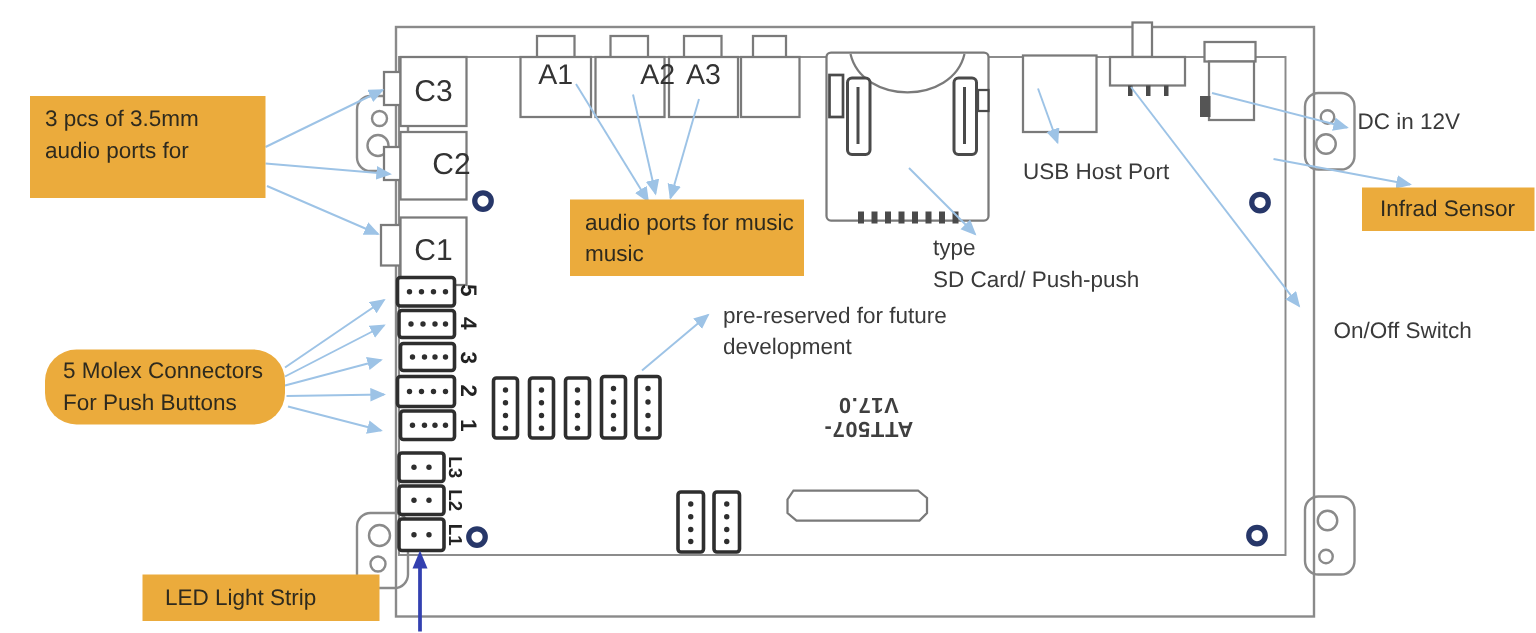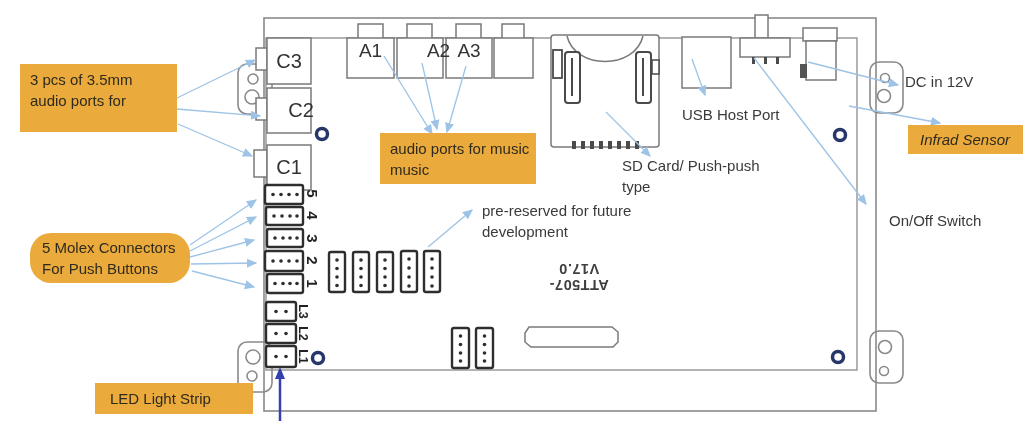--- a/index.html
+++ b/index.html
@@ -268,26 +268,26 @@
 </div>
 <div class="abs ylabel" style="left:30px;top:233px;width:160px;height:50px;padding:4px 0 0 12px;border-radius:21px;">
   <div>5 Molex Connectors</div>
   <div>For Push Buttons</div>
 </div>
 <div class="abs ylabel" style="left:380px;top:133px;width:156px;height:51px;padding:5px 0 0 10px;">
   <div>audio ports for music</div>
   <div>music</div>
 </div>
 <div class="abs ylabel" style="left:95px;top:383px;width:158px;height:31px;padding-left:15px;display:flex;align-items:center;">LED Light Strip</div>
-<div class="abs ylabel" style="left:908px;top:125px;width:115px;height:29px;padding-left:12px;display:flex;align-items:center;font-style:italic;">Infrad Sensor</div>
+<div class="abs ylabel" style="left:908px;top:125px;width:115px;height:29px;padding-left:12px;display:flex;align-items:center;">Infrad Sensor</div>
 
 <div class="abs ann" style="left:682px;top:104px;">USB Host Port</div>
 <div class="abs ann" style="left:622px;top:155px;">
+  <div>type</div>
   <div>SD Card/ Push-push</div>
-  <div>type</div>
 </div>
 <div class="abs ann" style="left:905px;top:71px;">DC in 12V</div>
 <div class="abs ann" style="left:482px;top:200px;">
   <div>pre-reserved for future</div>
   <div>development</div>
 </div>
 <div class="abs ann" style="left:889px;top:210px;">On/Off Switch</div>
 
 </div>
 

